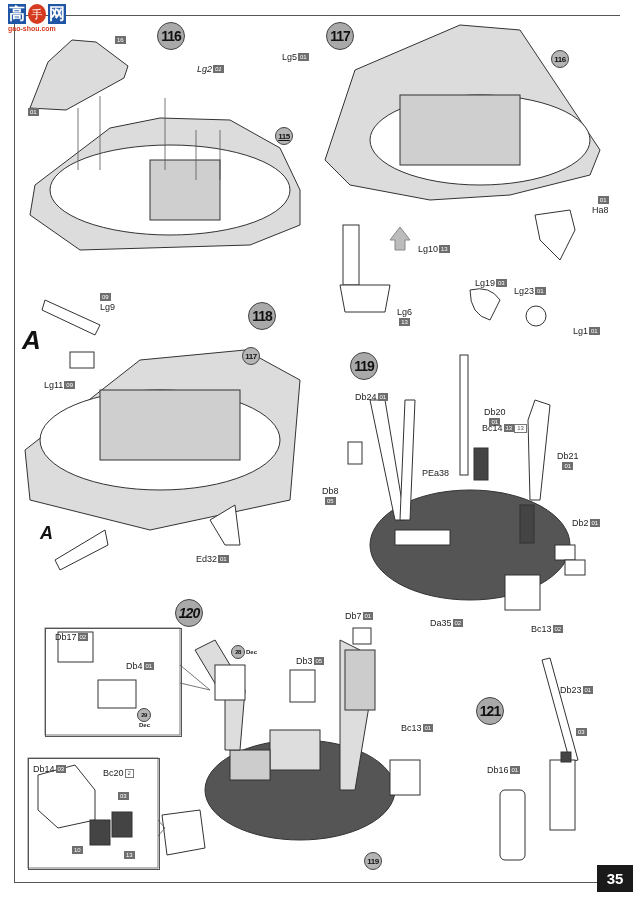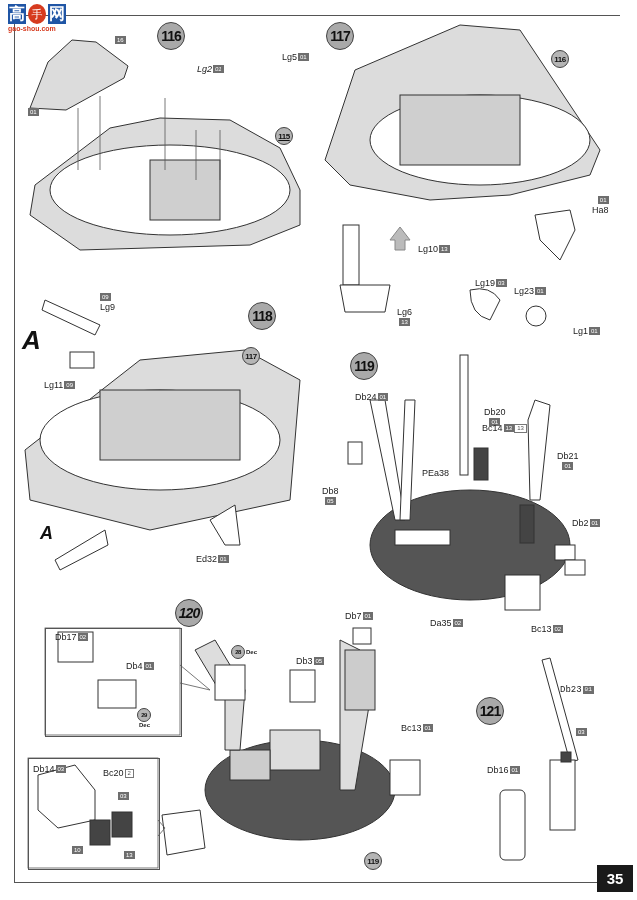--- a/index.html
+++ b/index.html
@@ -254,21 +254,21 @@
     <span class="spr">03</span>
   </div>
 <div class="lbl" style="left:72px;top:846px;">
     <span class="spr">10</span>
   </div>
 <div class="lbl" style="left:124px;top:851px;">
     <span class="spr">13</span>
   </div>
 
 <div class="step" style="left:476px;top:697px;">121</div>
-<div class="lbl" style="left:560px;top:685px;font-family:Liberation Mono, monospace;">
+<div class="lbl" style="left:560px;top:685px;">
     <span>Db23</span>
     <span class="spr">01</span>
   </div>
 <div class="lbl" style="left:576px;top:728px;">
     <span class="spr">03</span>
   </div>
 <div class="lbl" style="left:487px;top:765px;">
     <span>Db16</span>
     <span class="spr">01</span>
   </div>

